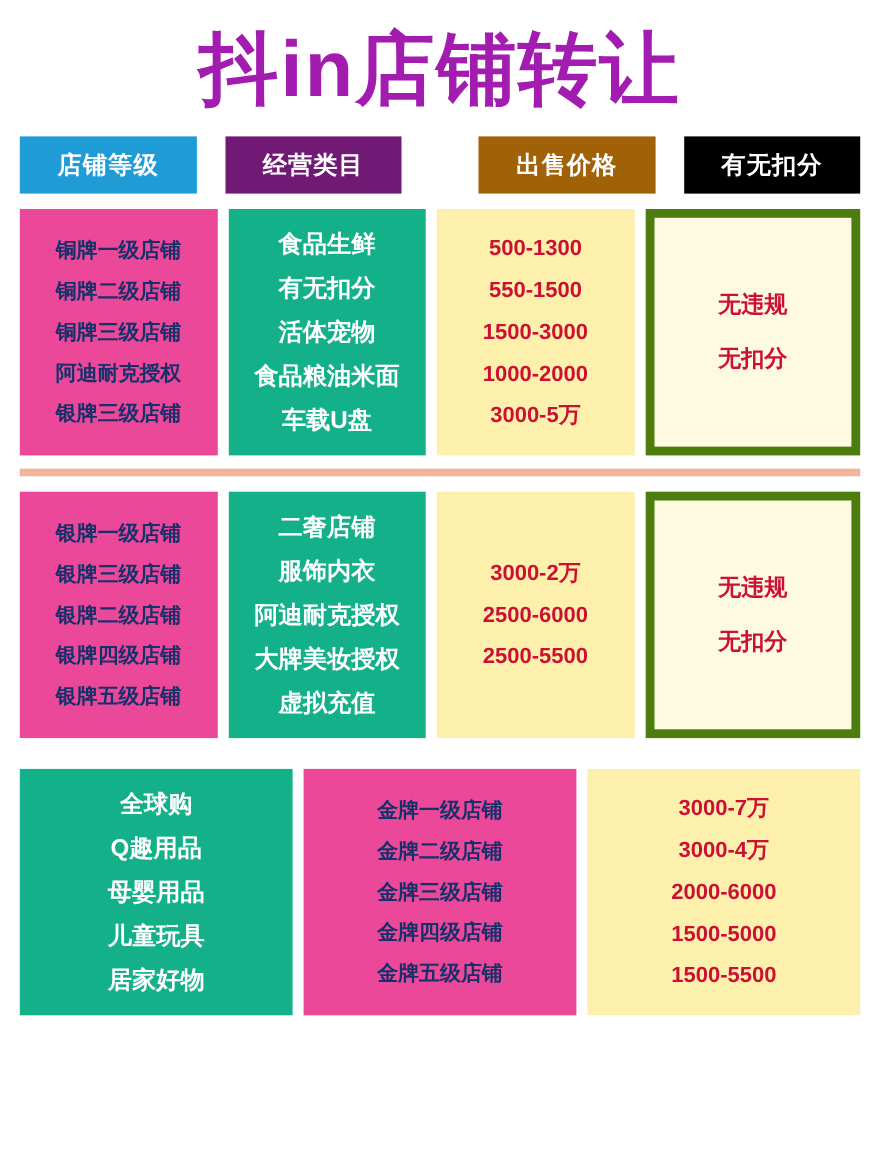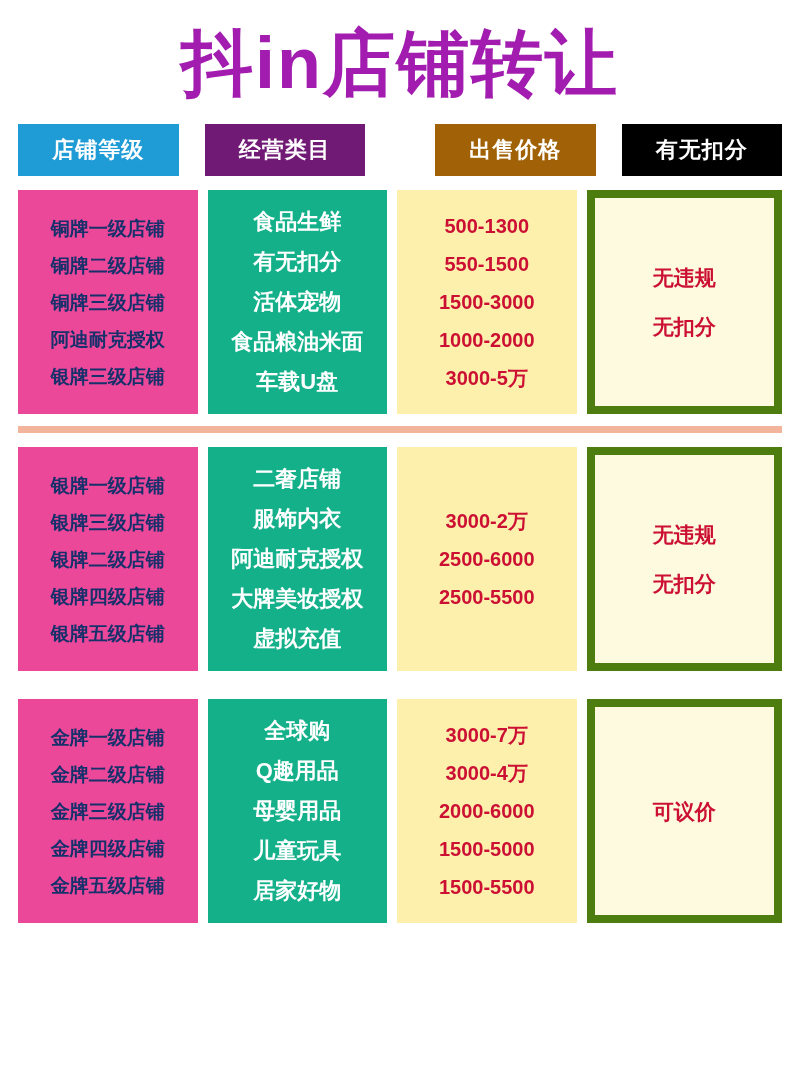--- a/index.html
+++ b/index.html
@@ -185,40 +185,37 @@
       </div>
       <div class="col penalty">
         <div class="cell-line">无违规</div>
         <div class="cell-line">无扣分</div>
       </div>
     </div>
 
     <div class="spacer"></div>
 
     <div class="band">
+      <div class="col category">
+        <div class="cell-line">全球购</div>
+        <div class="cell-line">Q趣用品</div>
+        <div class="cell-line">母婴用品</div>
+        <div class="cell-line">儿童玩具</div>
+        <div class="cell-line">居家好物</div>
+      </div>
       <div class="col grade">
         <div class="cell-line">金牌一级店铺</div>
         <div class="cell-line">金牌二级店铺</div>
         <div class="cell-line">金牌三级店铺</div>
         <div class="cell-line">金牌四级店铺</div>
         <div class="cell-line">金牌五级店铺</div>
       </div>
-      <div class="col category">
-        <div class="cell-line">全球购</div>
-        <div class="cell-line">Q趣用品</div>
-        <div class="cell-line">母婴用品</div>
-        <div class="cell-line">儿童玩具</div>
-        <div class="cell-line">居家好物</div>
-      </div>
       <div class="col price">
         <div class="cell-line">3000-7万</div>
         <div class="cell-line">3000-4万</div>
         <div class="cell-line">2000-6000</div>
         <div class="cell-line">1500-5000</div>
         <div class="cell-line">1500-5500</div>
       </div>
-      <div class="col penalty">
-        <div class="cell-line">可议价</div>
-      </div>
     </div>
 
   </div>
 </div>
 
 </body></html>

